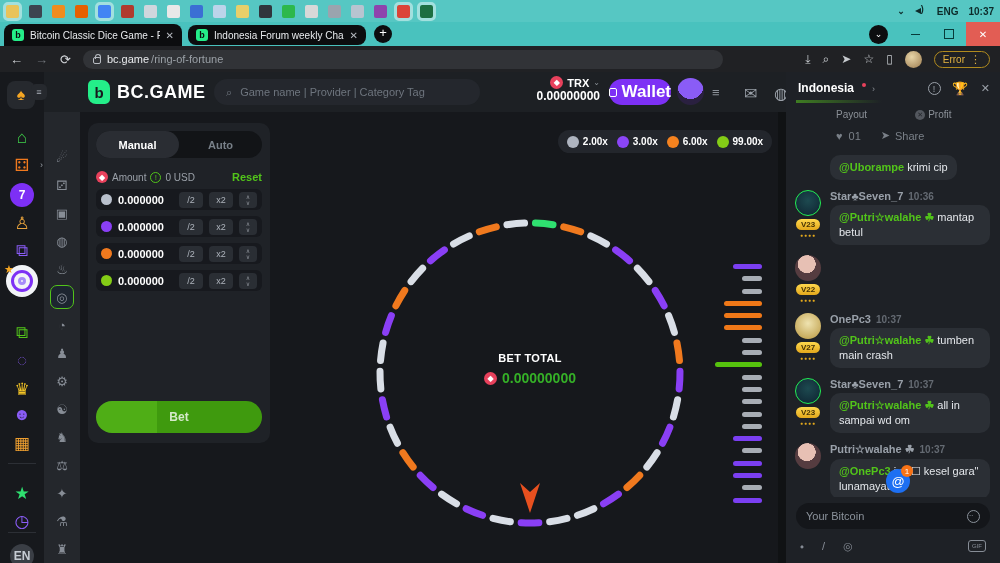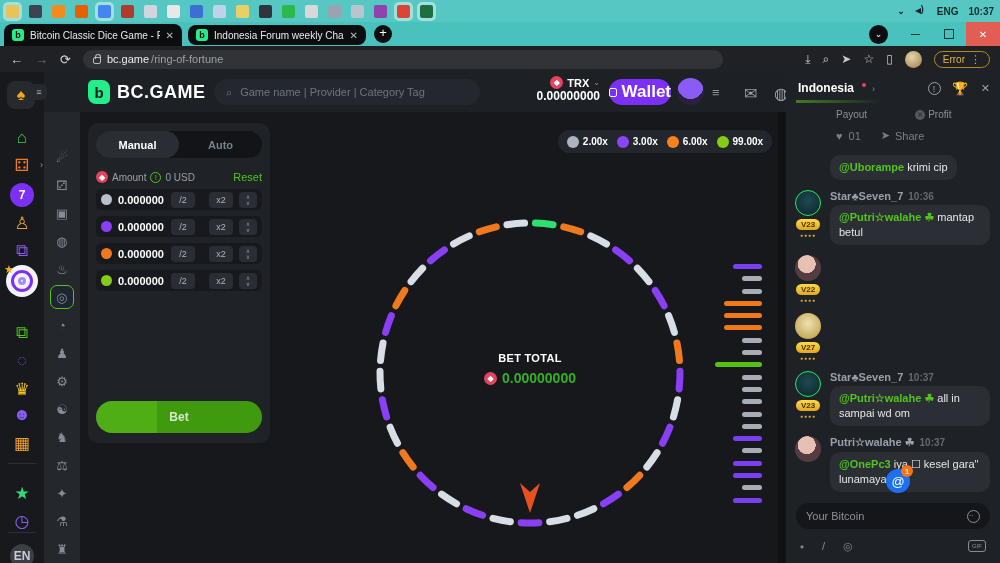--- a/index.html
+++ b/index.html
@@ -94,26 +94,26 @@
   .avatar2 .pen { width:0; height:0; border-left:7px solid transparent; border-right:7px solid transparent; border-bottom:12px solid #e8eaed; transform:rotate(40deg); }
   .avatar2 .bdg { position:absolute; right:-2px; top:-2px; width:12px; height:12px; border-radius:50%; background:#1d6ff2; color:#fff; font-size:8px; display:flex; align-items:center; justify-content:center; }
 
   
   .betpanel { position:absolute; left:8px; top:11px; width:182px; height:320px; background:#1f2227; border-radius:10px; padding:8px; }
   .toggle { height:27px; background:#121417; border-radius:14px; display:flex; }
   .tg { flex:1; display:flex; align-items:center; justify-content:center; font-size:11px; font-weight:bold; color:#788089; border-radius:14px; }
   .tg.active { background:#2a2d33; color:#fff; }
   .amountrow { margin-top:13px; display:flex; align-items:center; gap:4px; font-size:10px; color:#9aa0a8; }
   .info-ic { width:11px; height:11px; border-radius:50%; border:1px solid #52c41a; color:#52c41a; font-size:8px; display:flex; align-items:center; justify-content:center; }
-  .resetbtn { margin-left:auto; color:#52c41a; font-size:11px; font-weight:normal; }
+  .resetbtn { margin-left:auto; color:#52c41a; font-size:11px; font-weight:bold; }
   .betrow { margin-top:6px; height:21px; background:#17191e; border-radius:6px; display:flex; align-items:center; padding:0 5px; gap:6px; }
   .br-dot { width:11px; height:11px; border-radius:50%; flex:none; }
   .br-val { color:#fff; font-size:11px; font-weight:bold; }
   .br-btn { margin-left:auto; width:24px; height:16px; background:#2a2e34; border-radius:4px; color:#aeb4bd; font-size:9px; display:flex; align-items:center; justify-content:center; }
-  .br-btn + .br-btn { margin-left:8px; }
+  .br-btn + .br-btn { margin-left:0; }
   .br-step { width:18px; height:16px; background:#2a2e34; border-radius:4px; display:flex; flex-direction:column; align-items:center; justify-content:center; color:#8b9097; font-size:6px; line-height:6px; }
   .betbtn { position:absolute; left:8px; bottom:10px; width:166px; height:32px; border-radius:16px; background:linear-gradient(90deg,#4fae16 0 37%,#3f9a0e 37%); color:rgba(255,255,255,.78); font-size:12px; font-weight:bold; display:flex; align-items:center; justify-content:center; }
 
   
   .legend { position:absolute; left:478px; top:18px; width:214px; height:23px; background:#23262c; border-radius:12px; display:flex; align-items:center; justify-content:space-evenly; }
   .lg { display:flex; align-items:center; gap:4px; color:#fff; font-size:10px; font-weight:bold; }
   .lg i { width:12px; height:12px; border-radius:50%; }
 
   
   .ringsvg { position:absolute; left:290px; top:101px; }
@@ -529,20 +529,21 @@
                 <div class="vbadge">V22</div>
                 <div class="vstars">●●●●</div>
               </div>
             </div>
             <div class="msg">
               <div class="avcol">
                 <div class="av gold"></div>
                 <div class="vbadge">V27</div>
                 <div class="vstars">●●●●</div>
               </div>
+              <div class="mcol"><div class="mname">OnePc3<span class="mtime">10:37</span></div><div class="bubble"><span class="mention">@Putri☆walahe ☘</span><span> tumben main crash</span></div></div>
             </div>
             <div class="msg">
               <div class="avcol">
                 <div class="av teal"></div>
                 <div class="vbadge">V23</div>
                 <div class="vstars">●●●●</div>
               </div>
               <div class="mcol"><div class="mname">Star♣Seven_7<span class="mtime">10:37</span></div><div class="bubble"><span class="mention">@Putri☆walahe ☘</span><span> all in sampai wd om</span></div></div>
             </div>
             <div class="msg">

